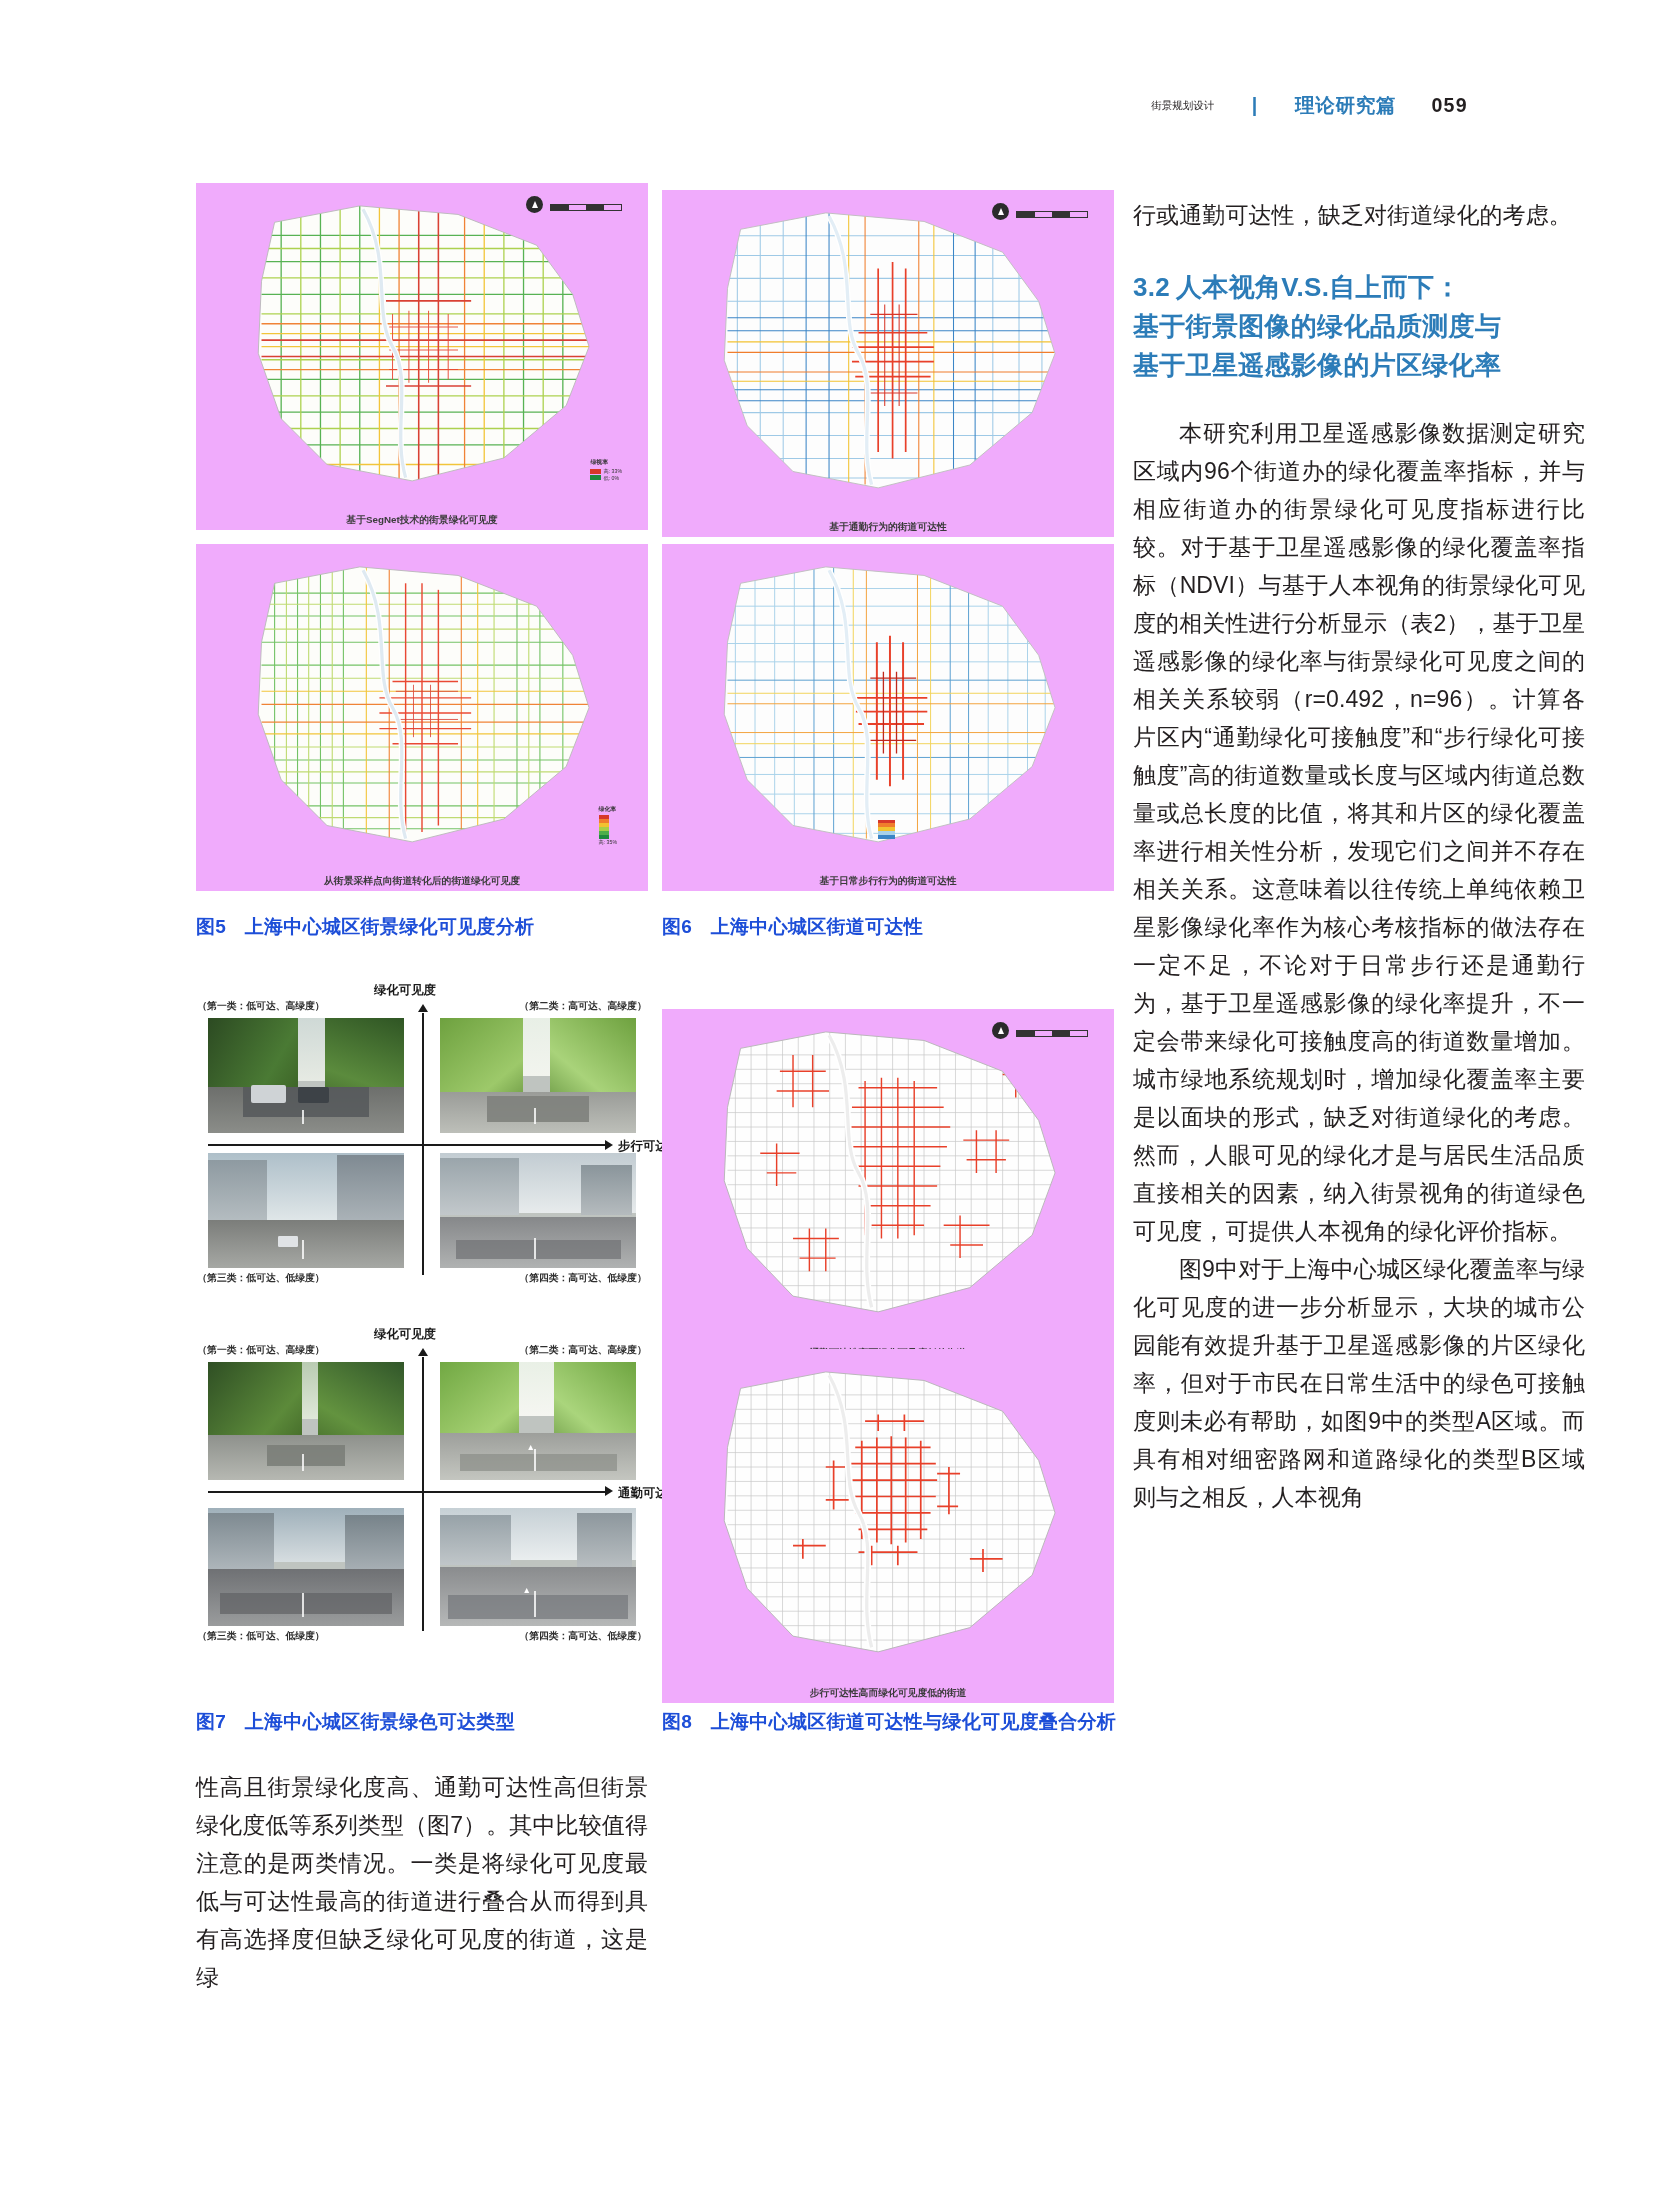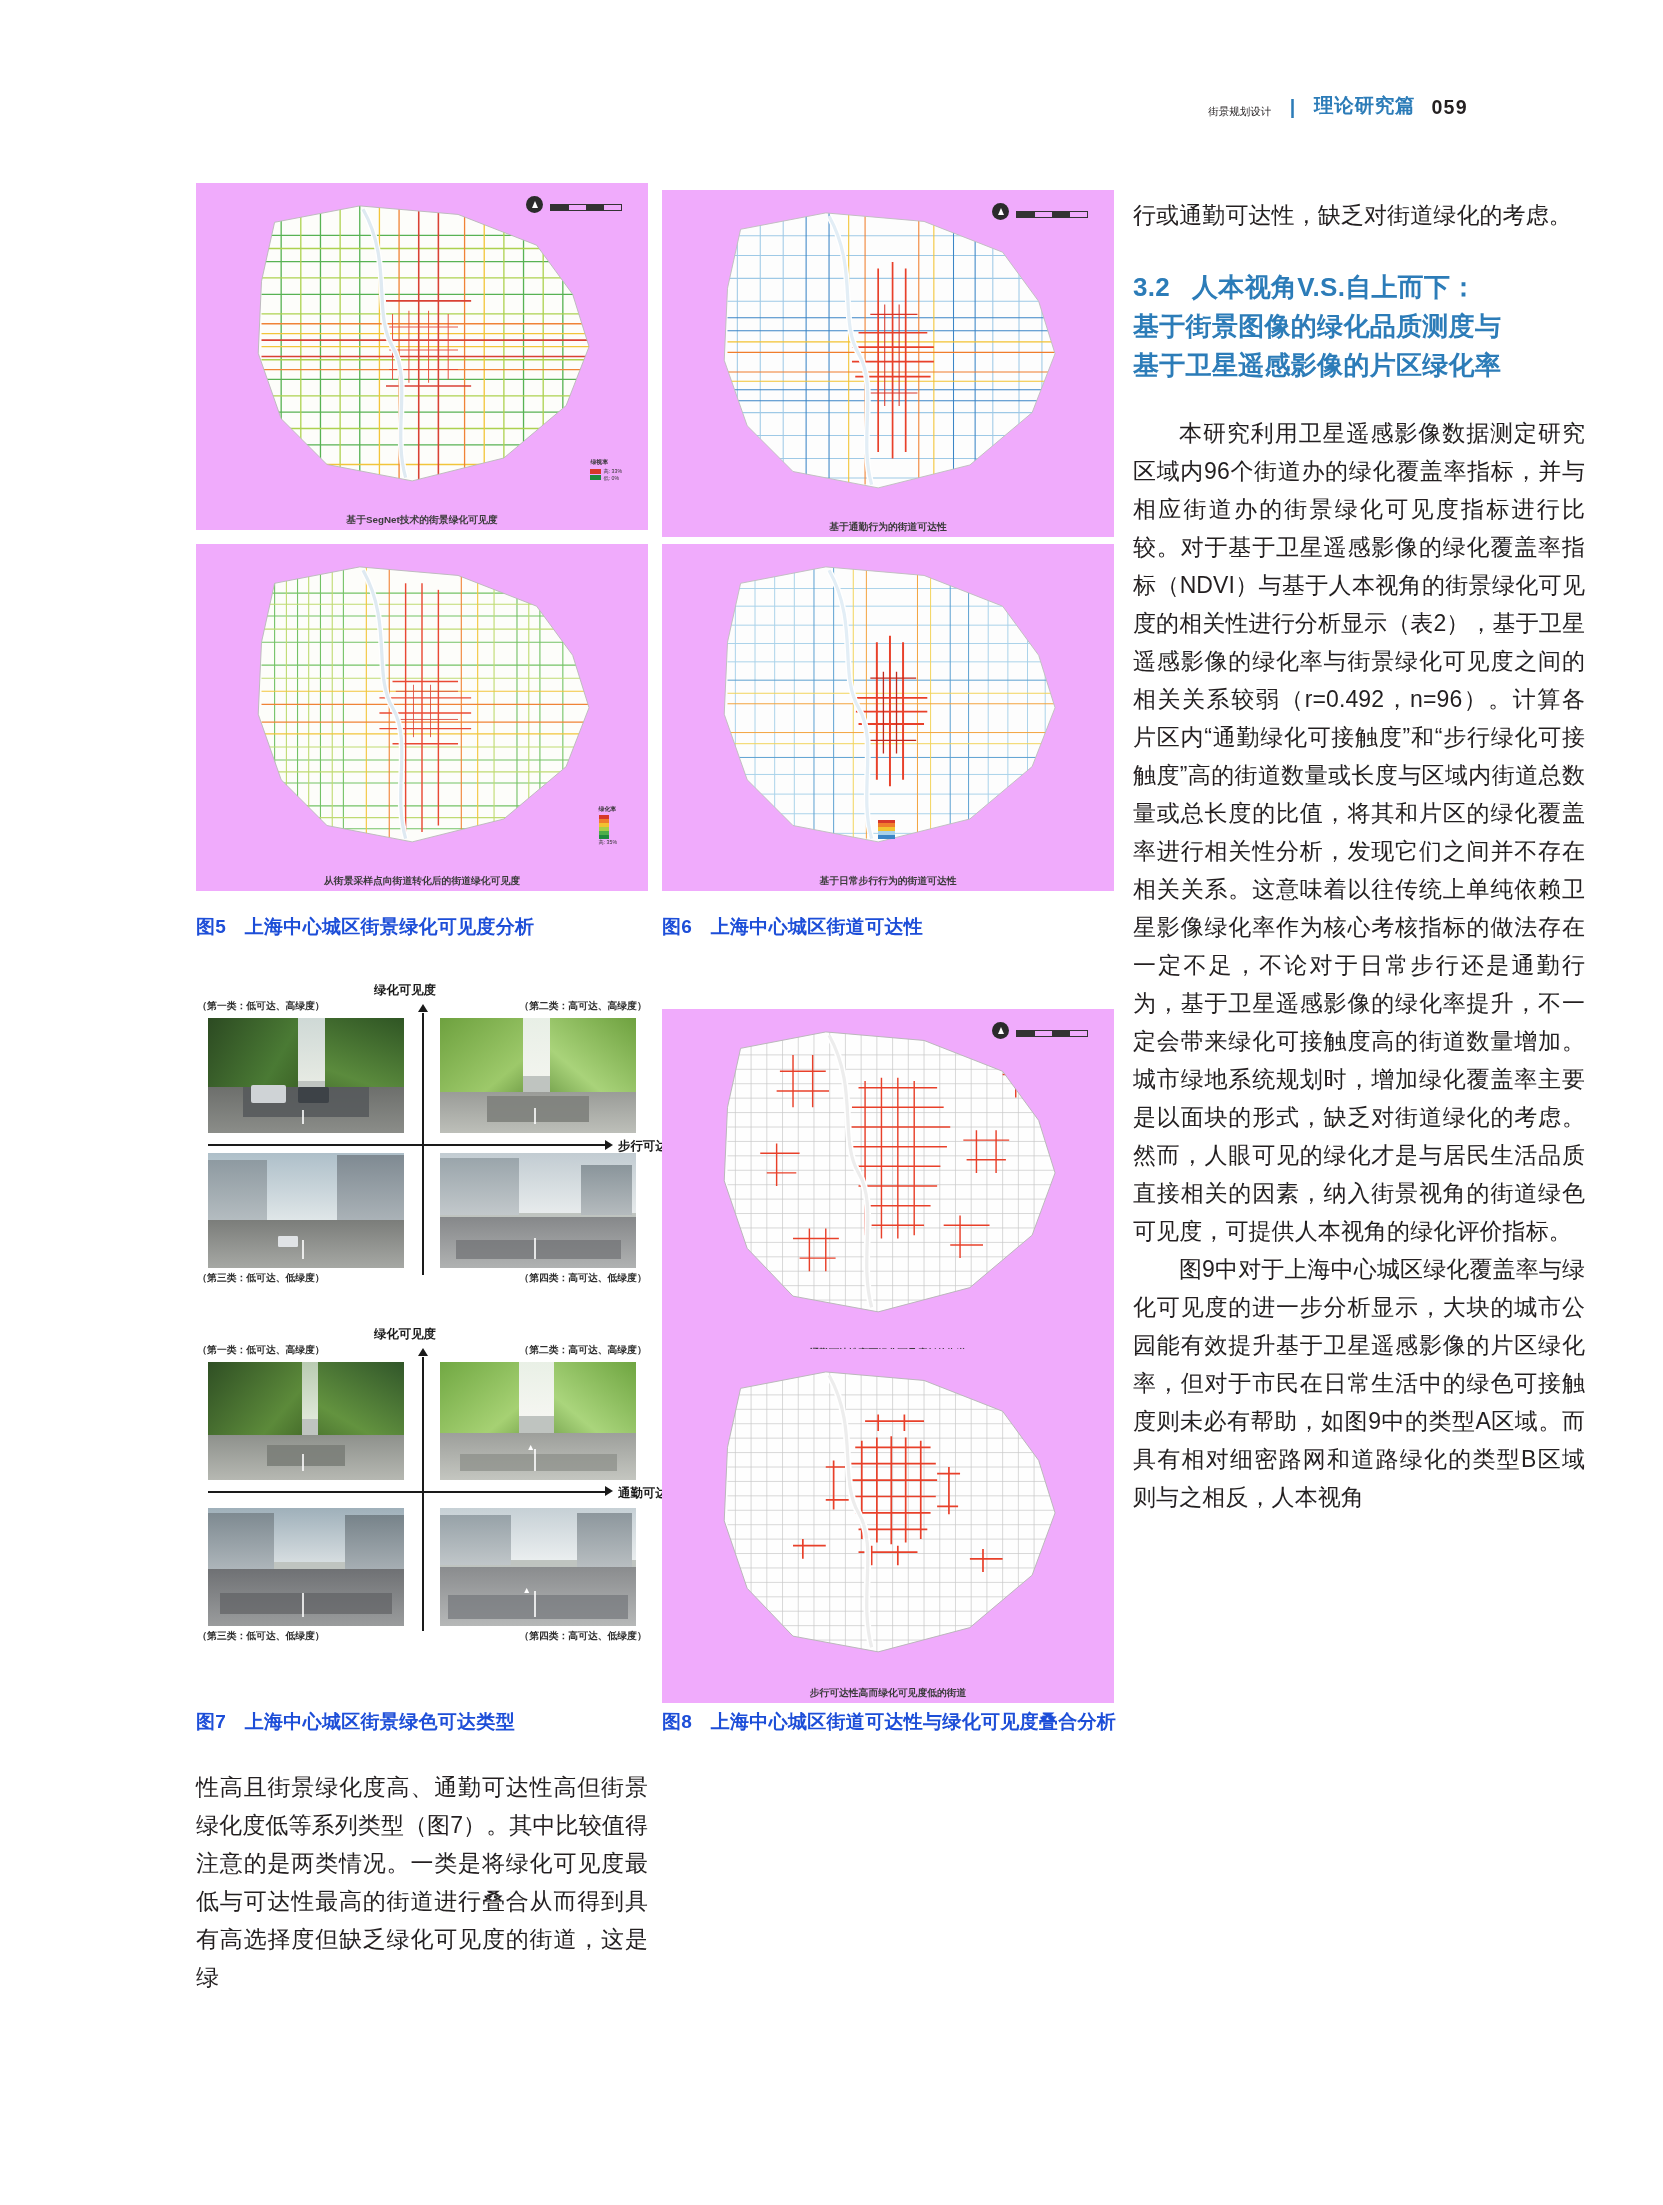--- a/index.html
+++ b/index.html
@@ -5,42 +5,42 @@
   html, body { margin:0; padding:0; background:#ffffff; }
   body {
     width:1664px; height:2205px; position:relative;
     font-family:"Liberation Sans","DejaVu Sans",sans-serif;
     color:#231f20;
     -webkit-font-smoothing:antialiased;
   }
   .page { position:absolute; inset:0; }
 
   
-  .runhead { position:absolute; top:92px; right:196px; display:flex; align-items:flex-end; gap:16px; }
+  .runhead { position:absolute; top:92px; right:196px; display:flex; align-items:center; gap:35px; }
   .runhead .rh-title { font-size:19.6px; font-weight:bold; color:#2c7cb8; letter-spacing:0.7px; }
   .runhead .rh-sep { color:#2c7cb8; font-size:19.6px; font-weight:bold; margin:0 2.6px; }
   .runhead .rh-page { font-size:19.6px; font-weight:bold; color:#231f20; letter-spacing:1.3px; }
 
   
   .col { position:absolute; }
   .col-left   { left:196px;  width:452px; }
   .col-mid    { left:662px; width:452px; }
   .col-right  { left:1133px; width:452px; }
 
   p.body {
     font-size:23px; line-height:38px; text-align:justify;
     text-justify:inter-ideograph; margin:0 0 0 0; letter-spacing:0.1px;
   }
   p.indent { text-indent:46px; }
 
   h2.section {
     color:#2c7cb8; font-size:26px; line-height:39px; font-weight:bold;
     margin:0; letter-spacing:0.3px;
   }
-  h2.section .num { margin-right:22px; }
+  h2.section .num { margin-right:6px; }
 
   
   .figcap { font-size:19px; font-weight:bold; color:#1d4ed8; letter-spacing:0.3px; }
   .figcap .fignum { margin-right:13px; }
 
   
   .figbox { position:absolute; }
   .mapcanvas { position:relative; width:100%; height:100%; overflow:hidden; background:#f0abfc; }
   .subcap {
     position:absolute; bottom:2.6px; left:50%; transform:translateX(-50%);

